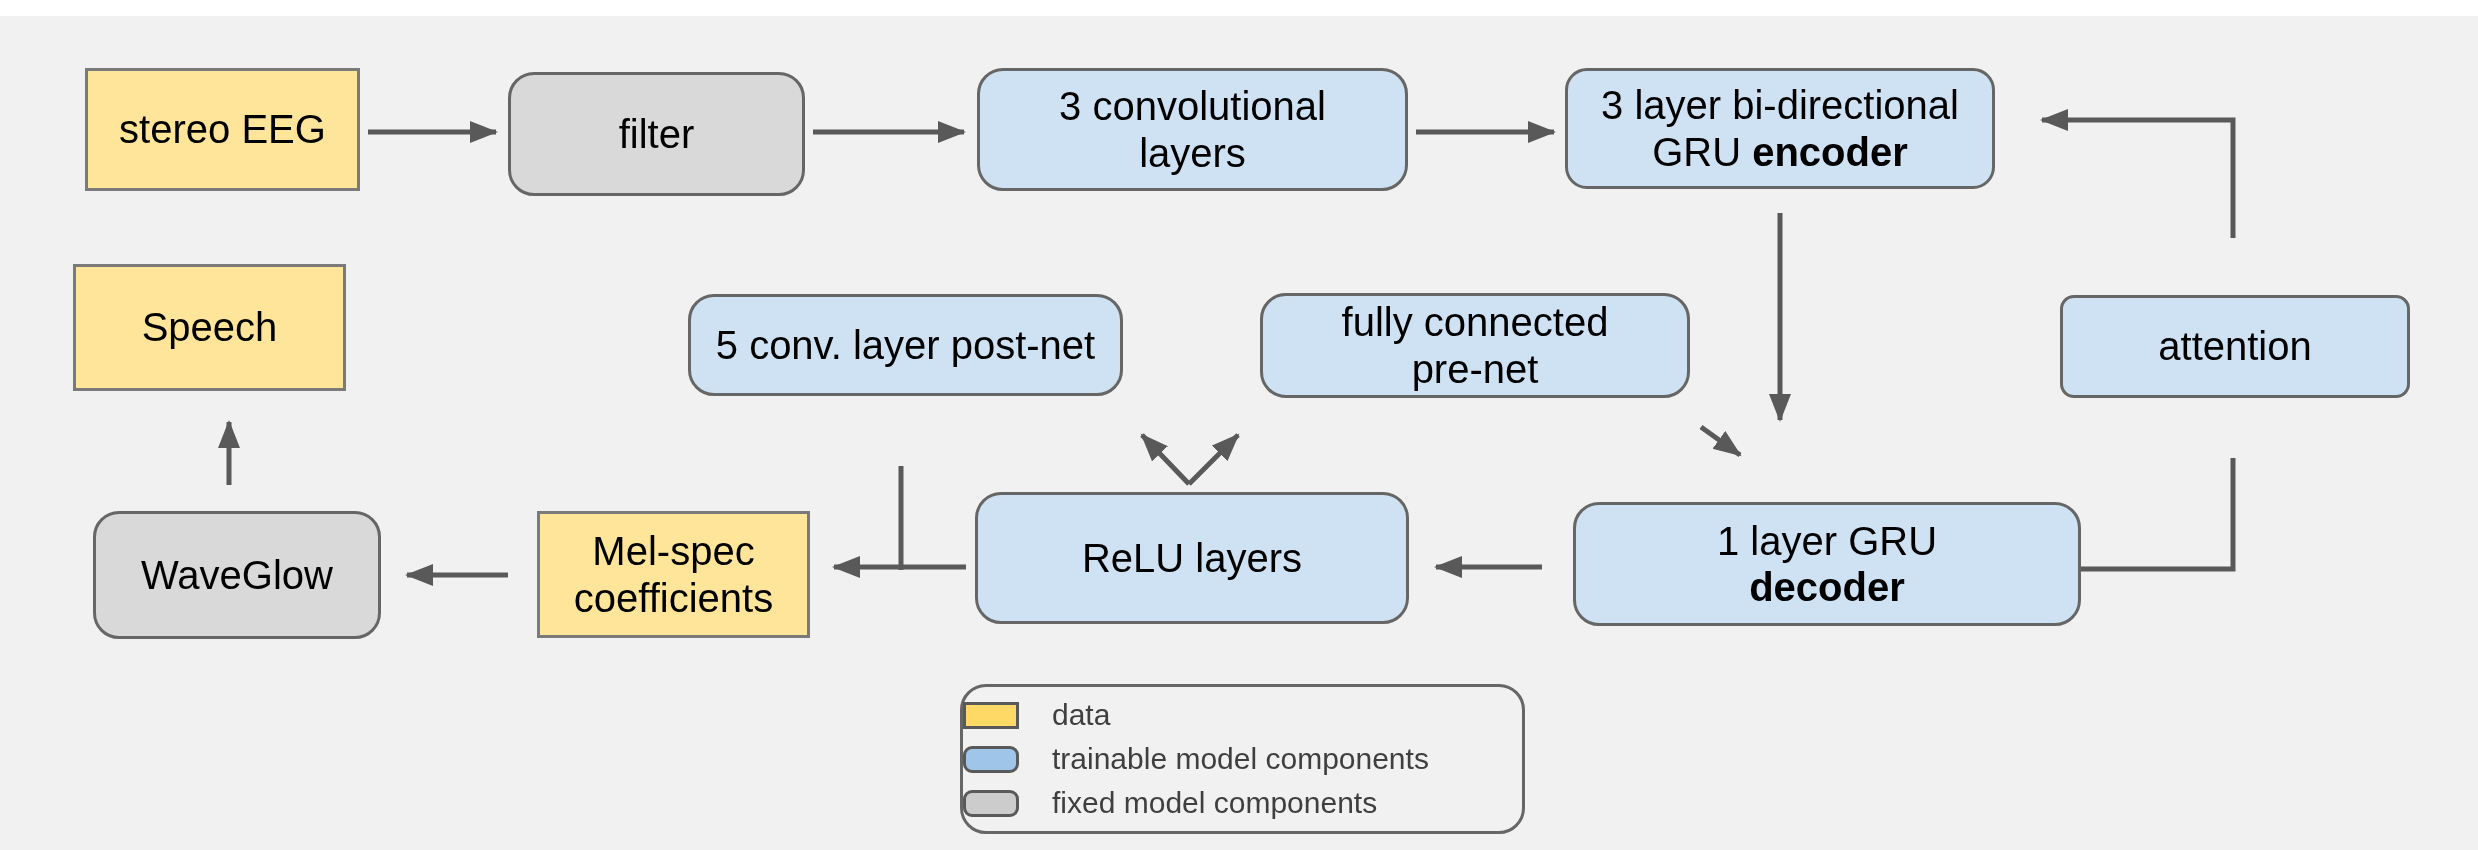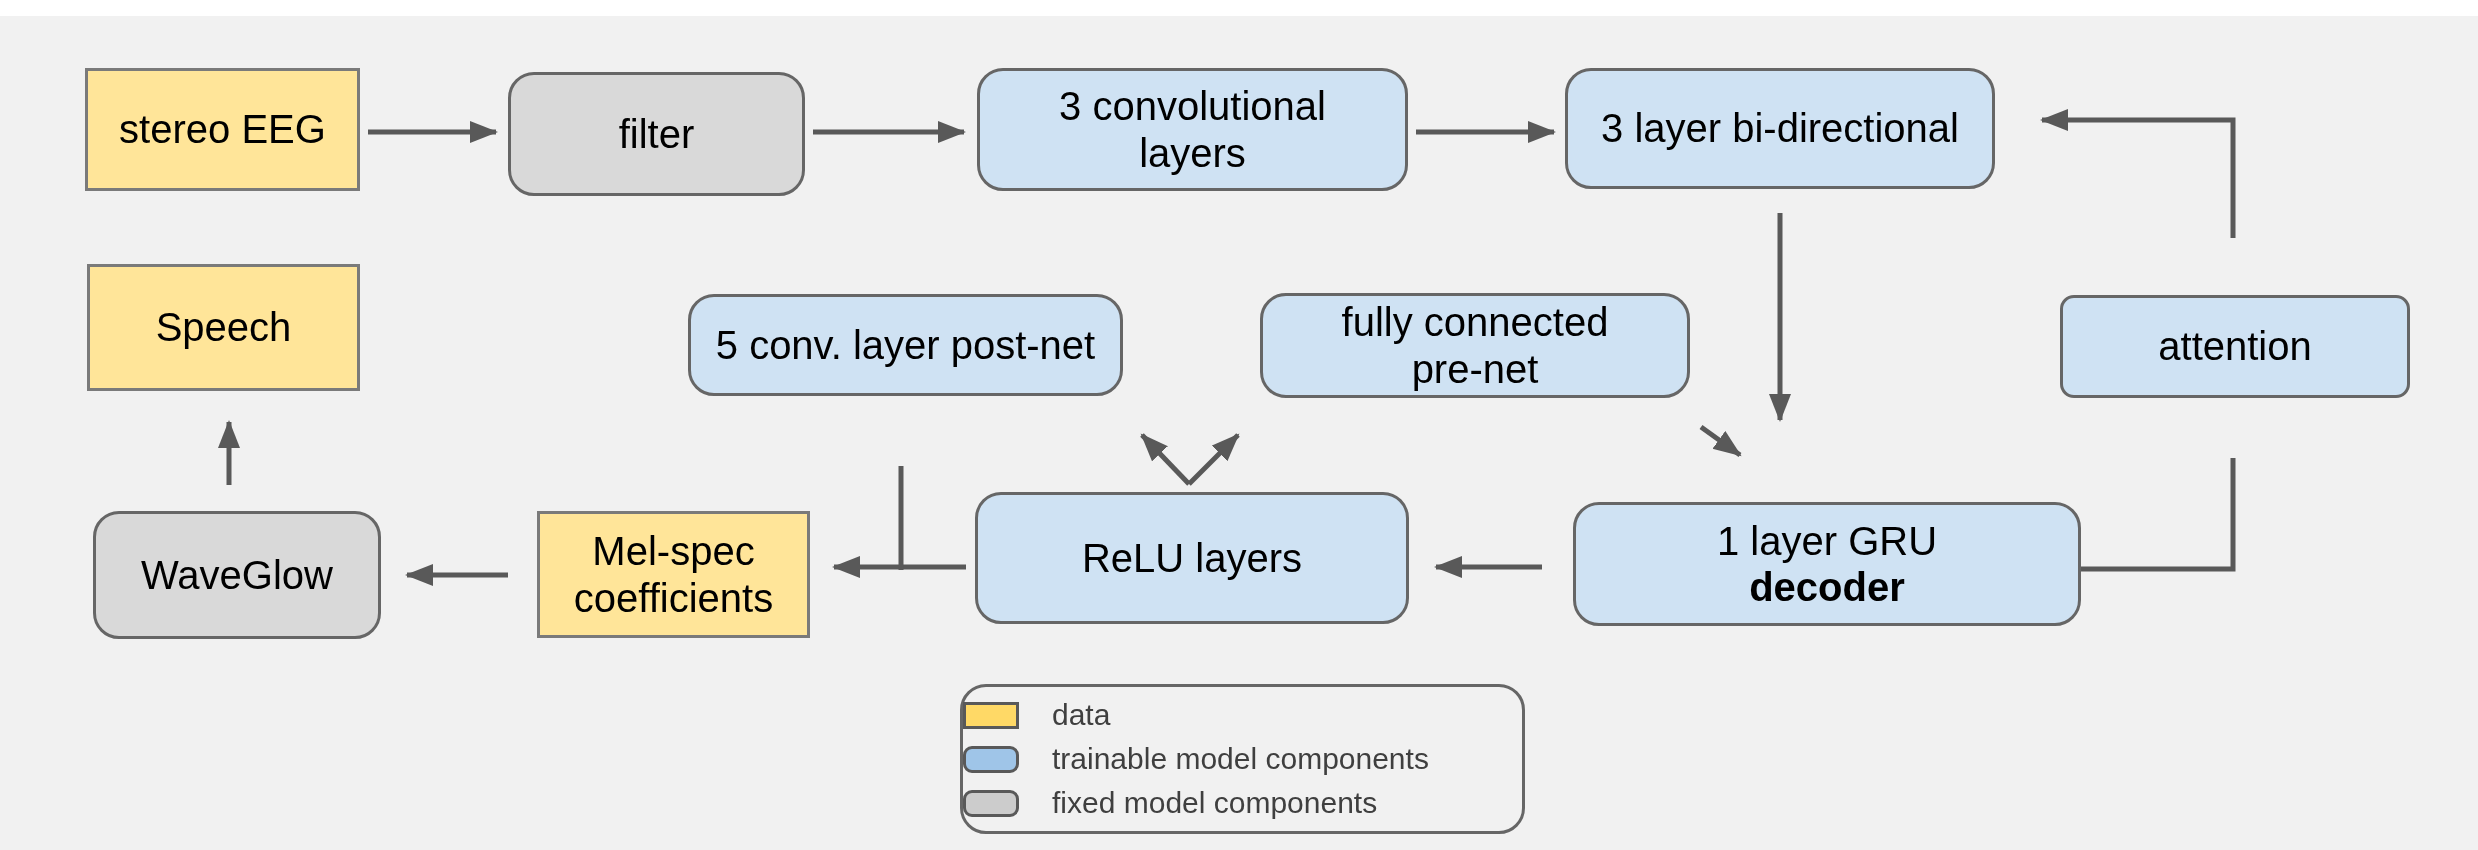--- a/index.html
+++ b/index.html
@@ -59,25 +59,26 @@
   <div class="node data-node" style="left:85px;top:52px;width:275px;height:123px;">
     <div>stereo EEG</div>
   </div>
   <div class="node fixed-node rounded" style="left:508px;top:56px;width:297px;height:124px;">
     <div>filter</div>
   </div>
   <div class="node trainable-node rounded" style="left:977px;top:52px;width:431px;height:123px;">
     <div>3 convolutional</div>
     <div>layers</div>
   </div>
-  <div class="node trainable-node rounded" style="left:1565px;top:52px;width:430px;height:121px;">
+  <div class="node trainable-node rounded" style="left:1565px;top:52px;width:430px;height:121px;border-radius:22px;">
     <div>3 layer bi-directional</div>
+    <div><span>GRU </span><b>encoder</b></div>
   </div>
 
-  <div class="node data-node" style="left:87px;top:248px;width:273px;height:127px;">
+  <div class="node data-node" style="left:73px;top:248px;width:273px;height:127px;">
     <div>Speech</div>
   </div>
   <div class="node trainable-node rounded" style="left:688px;top:278px;width:435px;height:102px;">
     <div>5 conv. layer post-net</div>
   </div>
   <div class="node trainable-node rounded" style="left:1260px;top:277px;width:430px;height:105px;">
     <div>fully connected</div>
     <div>pre-net</div>
   </div>
   <div class="node trainable-node rounded" style="left:2060px;top:279px;width:350px;height:103px;border-radius:14px;">

